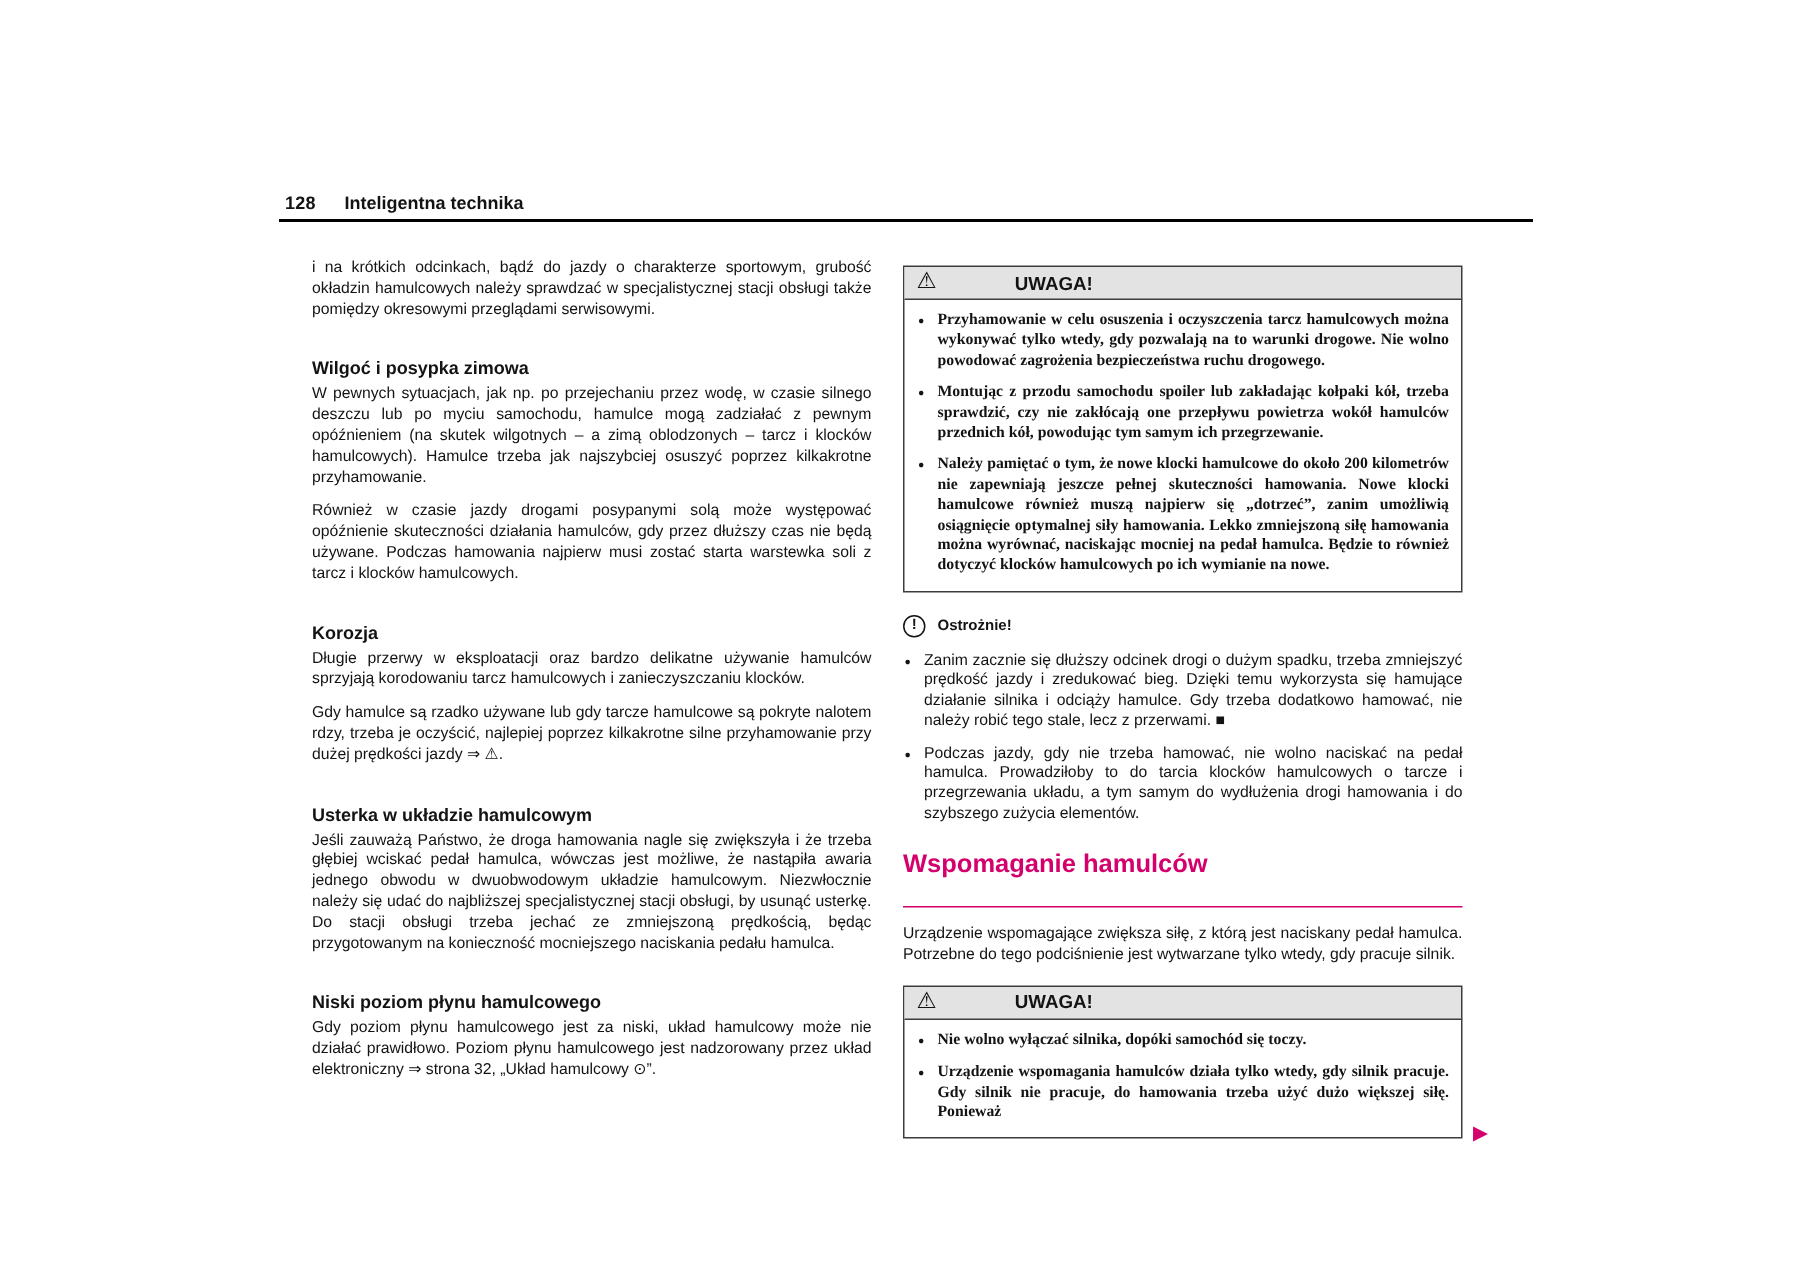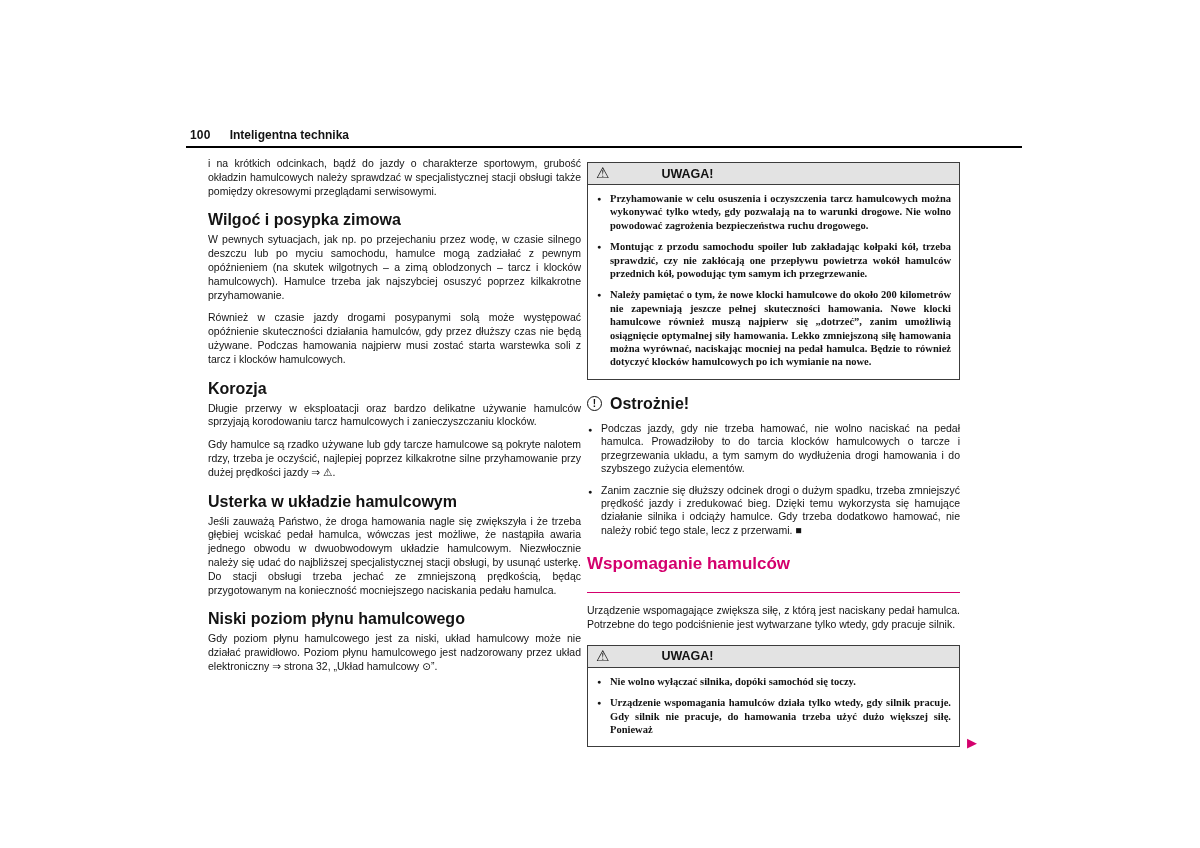--- a/index.html
+++ b/index.html
@@ -7,25 +7,25 @@
   body {
     width:1200px; height:848px; position:relative;
     font-family:"Liberation Sans","DejaVu Sans",sans-serif;
     color:#131313;
   }
   .page-header { position:absolute; top:128px; left:190px; display:flex; align-items:baseline; gap:19px; }
   .page-num { font-weight:bold; font-size:12px; letter-spacing:0.2px; }
   .chapter { font-weight:bold; font-size:12px; }
   .header-rule { position:absolute; top:146px; left:186px; width:836px; height:2px; background:#000; }
 
-  .content { position:absolute; top:157px; left:208px; width:767px; display:flex; gap:6px; }
+  .content { position:absolute; top:172px; left:208px; width:767px; display:flex; gap:21px; }
   .col { width:373px; }
 
   p.body { font-size:10.5px; line-height:13.8px; text-align:justify; margin-bottom:9px; }
-  h3.subhead { font-size:16px; font-weight:bold; margin:13px 0 4px; }
+  h3.subhead { font-size:12px; font-weight:bold; margin:25px 0 4px; }
 
   .warning-box { border:1.5px solid #3c3c3c; margin-bottom:15px; background:#fff; }
   .warning-head {
     display:flex; align-items:center; gap:8px;
     background:var(--warn-bg,#e3e3e3);
     border-bottom:1.5px solid #3c3c3c;
     padding:3px 8px; min-height:21px;
   }
   .tri-icon { font-size:15px; line-height:1; transform:translateY(-1px); }
   .warning-title { font-weight:bold; font-size:12.5px;margin-left:44px; }
@@ -38,40 +38,40 @@
   }
   ul.ref-list li::before { content:"●"; position:absolute; left:1px; top:1px; font-size:7px; }
   .warning-body li { font-weight:bold; }
 
   .caution-head { display:flex; align-items:center; gap:8px; margin:6px 0 9px; }
   .circle-icon {
     width:15px; height:15px; border:1.7px solid #131313; border-radius:50%;
     display:flex; align-items:center; justify-content:center;
     font-weight:bold; font-size:10px; line-height:1; flex:0 0 auto;
   }
-  .caution-title { font-weight:bold; font-size:16px; }
+  .caution-title { font-weight:bold; font-size:10px; }
 
   h2.magenta-head {
     color:var(--magenta,#d4006d);
     font-size:17px; font-weight:bold;
     border-bottom:1.5px solid var(--magenta,#d4006d);
     padding-bottom:18px; margin:17px 0 11px;
   }
 
   .continue-arrow {
     text-align:right; color:var(--magenta,#d4006d);
     font-size:13px; line-height:1;
     margin:-11px -17px 0 0;
   }
 </style>
 </head>
 <body>
 
 <div class="page-header">
-  <span class="page-num">100</span>
+  <span class="page-num">128</span>
   <span class="chapter">Inteligentna technika</span>
 </div>
 <div class="header-rule"></div>
 
 <div class="content">
 
   <div class="col">
     <p class="body">i na krótkich odcinkach, bądź do jazdy o charakterze sportowym, grubość okładzin hamulcowych należy sprawdzać w specjalistycznej stacji obsługi także pomiędzy okresowymi przeglądami serwisowymi.</p>
 
     <h3 class="subhead">Wilgoć i posypka zimowa</h3>
@@ -106,22 +106,22 @@
     </div>
 
     <div class="caution">
       <div class="caution-head">
         <span class="circle-icon">
             <span>!</span>
           </span>
         <span class="caution-title">Ostrożnie!</span>
       </div>
       <ul class="ref-list">
+        <li><span>Zanim zacznie się dłuższy odcinek drogi o dużym spadku, trzeba zmniejszyć prędkość jazdy i zredukować bieg. Dzięki temu wykorzysta się hamujące działanie silnika i odciąży hamulce. Gdy trzeba dodatkowo hamować, nie należy robić tego stale, lecz z przerwami. ■</span></li>
         <li><span>Podczas jazdy, gdy nie trzeba hamować, nie wolno naciskać na pedał hamulca. Prowadziłoby to do tarcia klocków hamulcowych o tarcze i przegrzewania układu, a tym samym do wydłużenia drogi hamowania i do szybszego zużycia elementów.</span></li>
-        <li><span>Zanim zacznie się dłuższy odcinek drogi o dużym spadku, trzeba zmniejszyć prędkość jazdy i zredukować bieg. Dzięki temu wykorzysta się hamujące działanie silnika i odciąży hamulce. Gdy trzeba dodatkowo hamować, nie należy robić tego stale, lecz z przerwami. ■</span></li>
       </ul>
     </div>
 
     <h2 class="magenta-head">Wspomaganie hamulców</h2>
     <p class="body">Urządzenie wspomagające zwiększa siłę, z którą jest naciskany pedał hamulca. Potrzebne do tego podciśnienie jest wytwarzane tylko wtedy, gdy pracuje silnik.</p>
 
     <div class="warning-box" style="margin-top:13px; margin-bottom:0;">
       <div class="warning-head">
         <span class="tri-icon">⚠</span>
         <span class="warning-title">UWAGA!</span>

